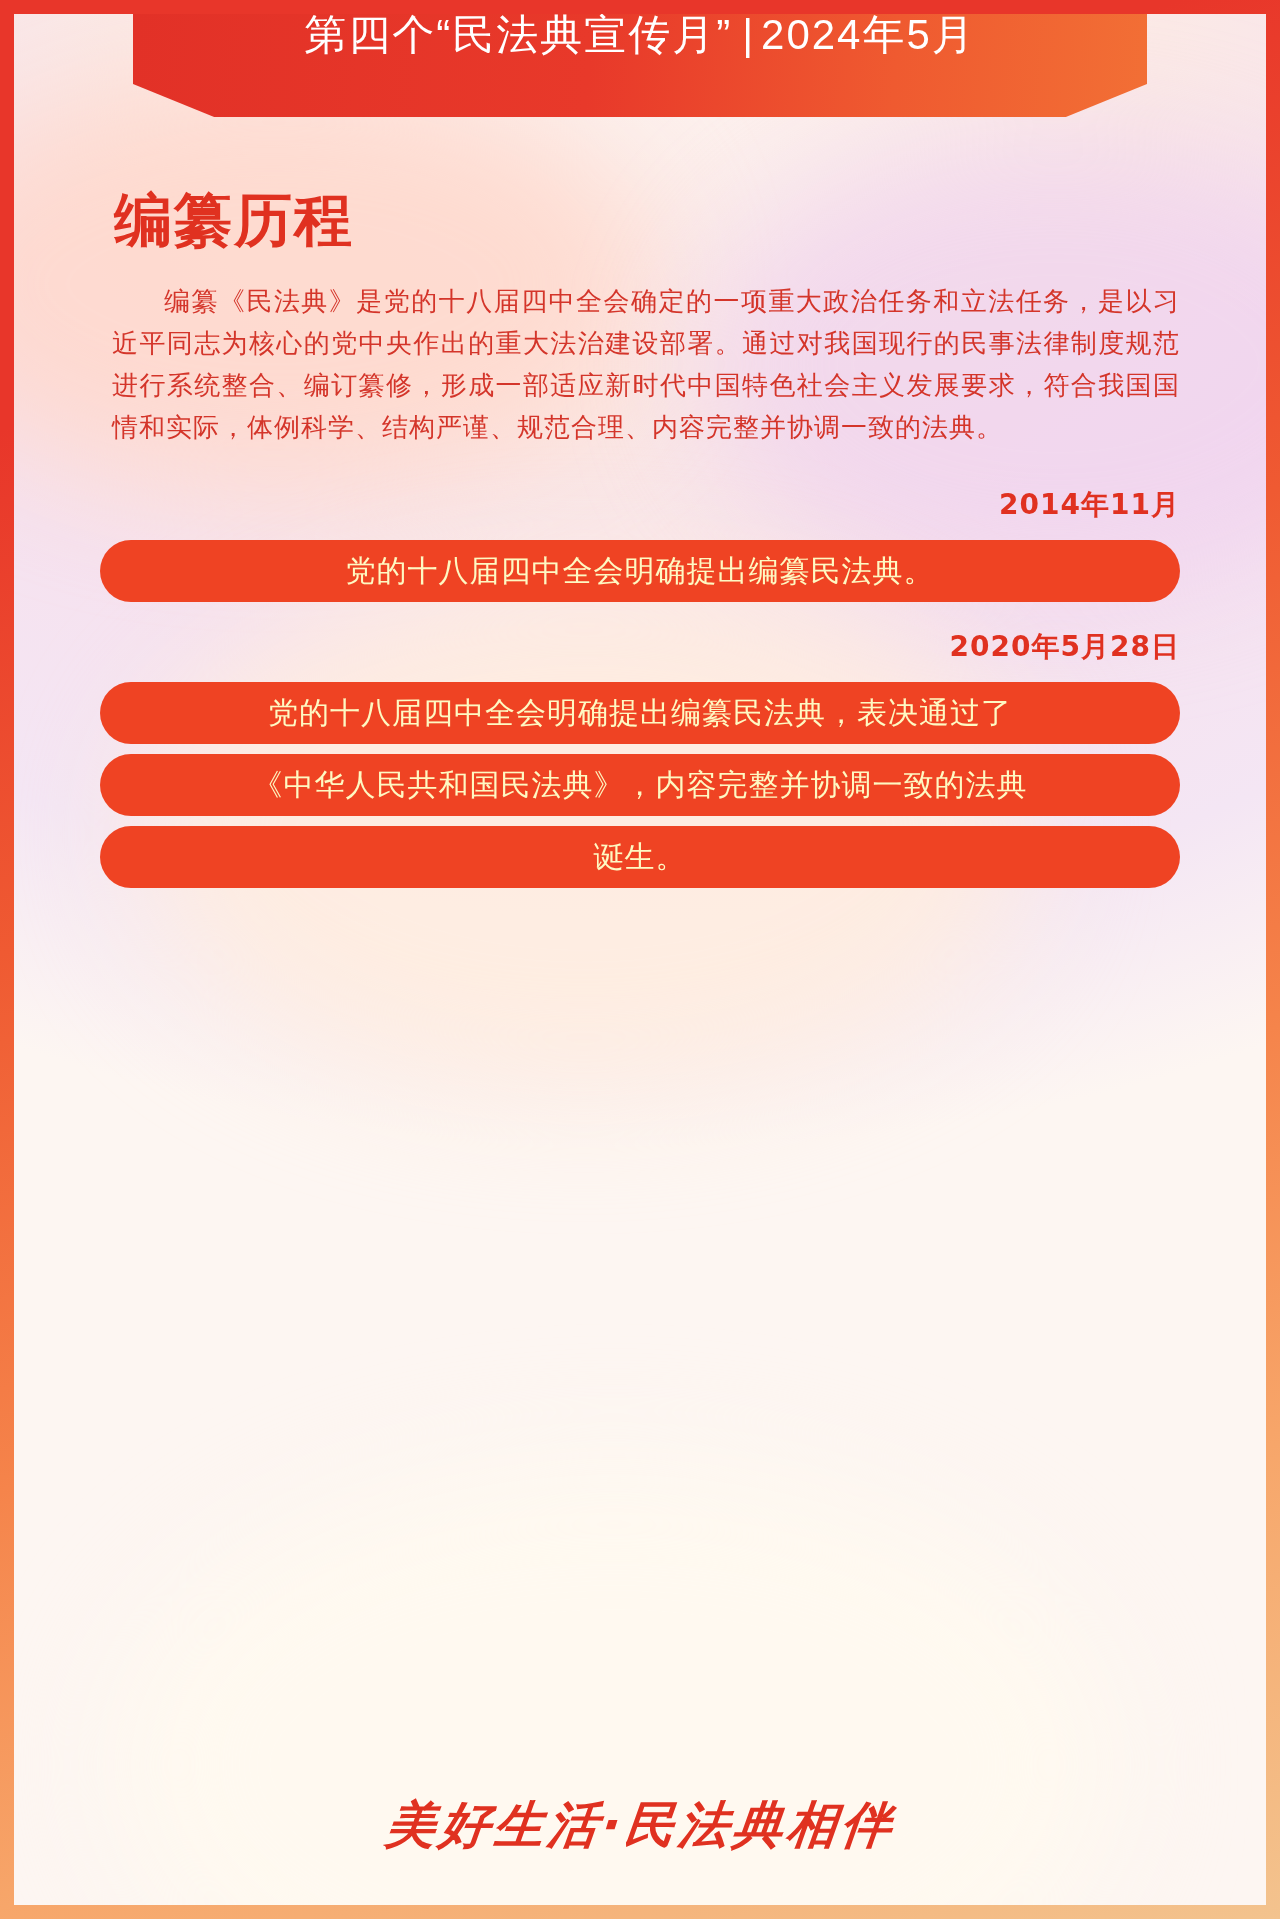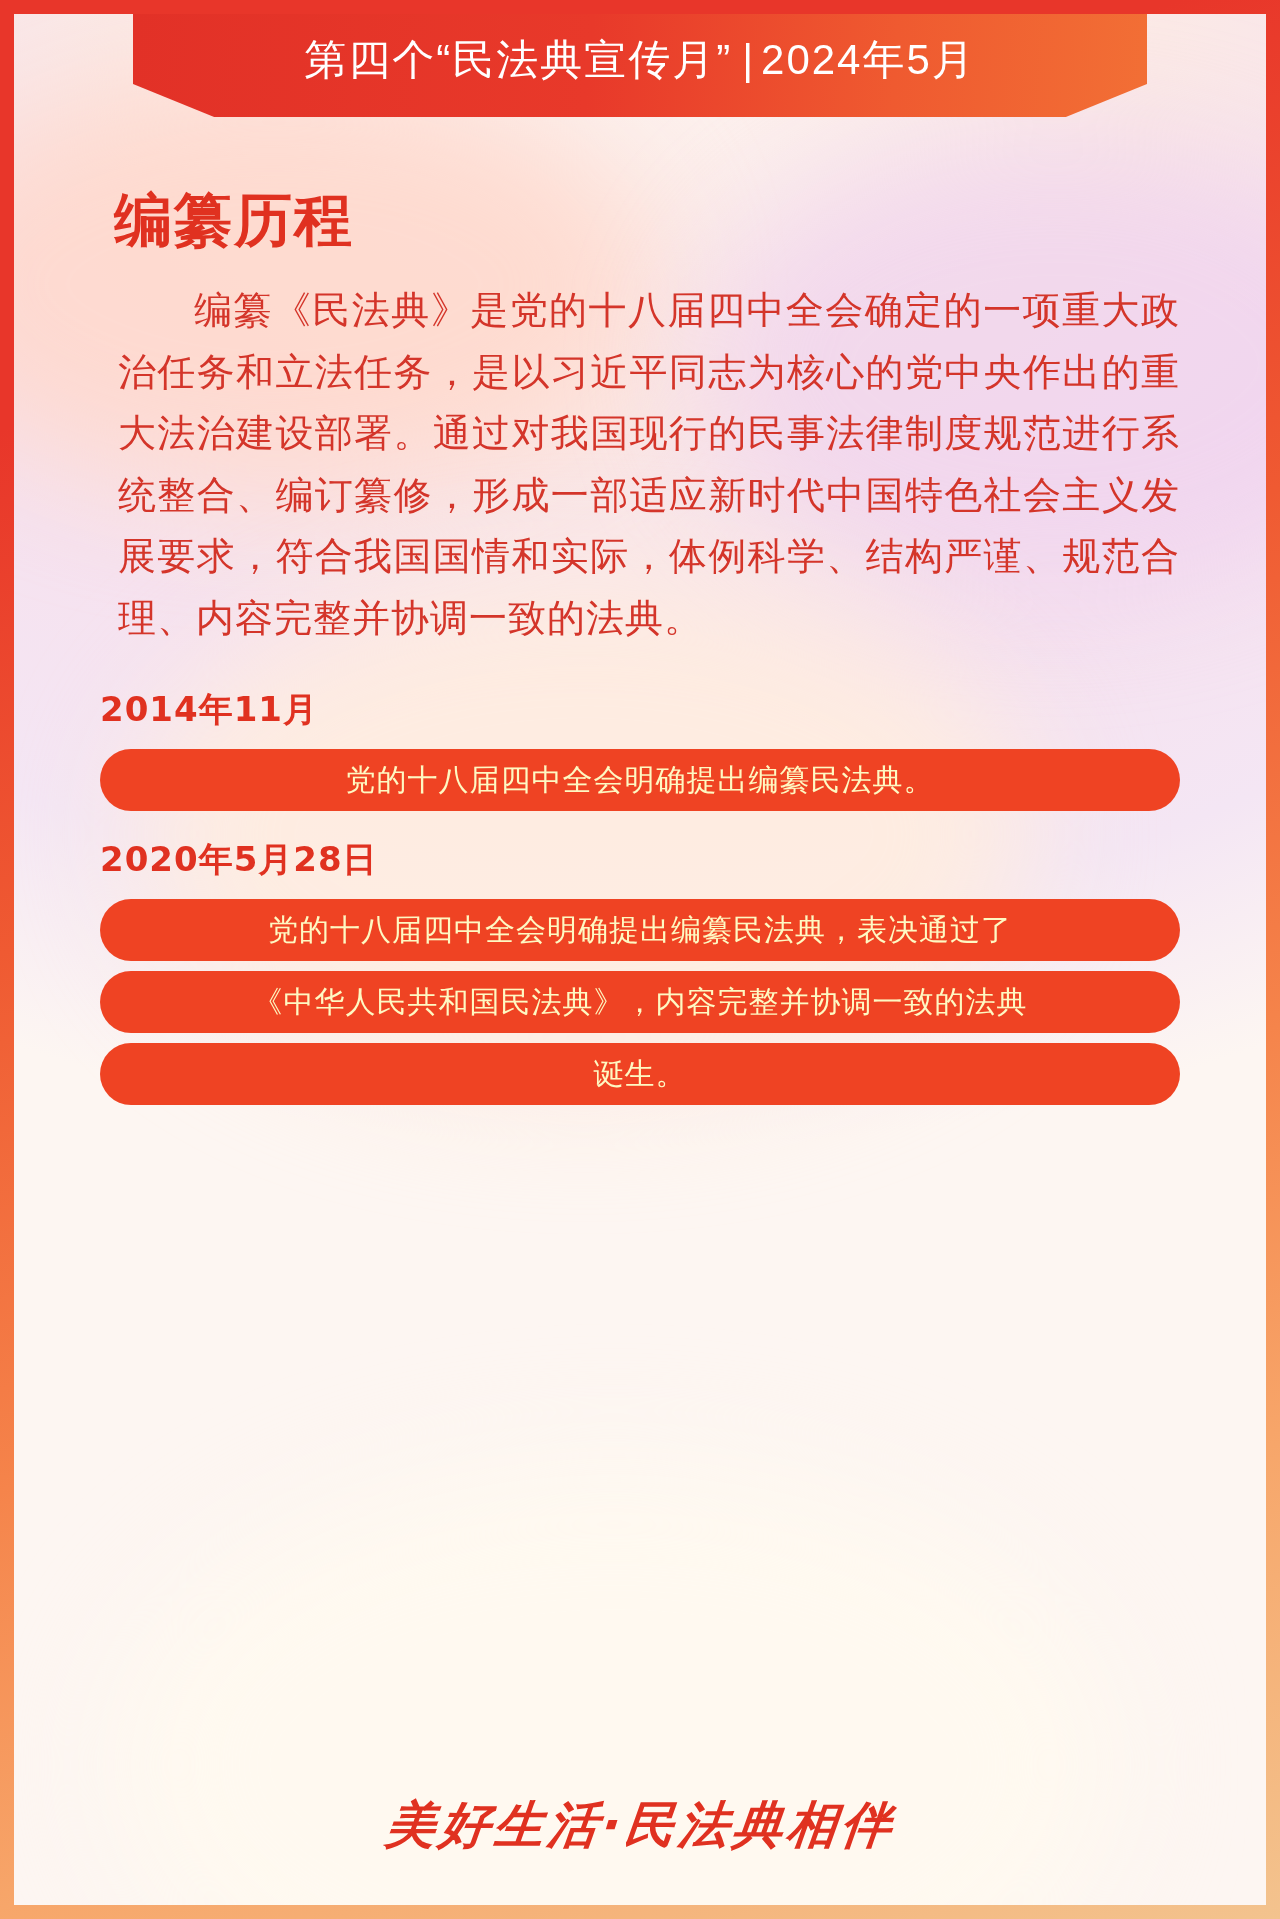--- a/index.html
+++ b/index.html
@@ -54,21 +54,21 @@
   .banner {
     position: absolute;
     left: 50%;
     top: 0;
     transform: translateX(-50%);
     width: 1014px;
     height: 103px;
     background: linear-gradient(95deg, #e23127 0%, #e8392a 45%, #ef5a30 75%, #f26f35 100%);
     clip-path: polygon(0 0, 100% 0, 100% 68%, 92% 100%, 8% 100%, 0 68%);
     display: flex;
-    align-items: center;
+    align-items: flex-start;
     justify-content: center;
   }
   .banner-text {
     color: #ffffff;
     font-size: 42px;
     letter-spacing: 2px;
     font-weight: 500;
     white-space: nowrap;
     line-height: 1;
     padding-bottom: 12px;
@@ -89,39 +89,39 @@
     color: #e03120;
     font-size: 58px;
     font-weight: bold;
     letter-spacing: 2px;
     margin: 4px 0 20px 14px;
     font-family: "DejaVu Sans", "Liberation Sans", sans-serif;
   }
 
   .intro {
     color: #d4352a;
-    font-size: 38px;
+    font-size: 26px;
     line-height: 1.62;
     text-align: justify;
     text-indent: 2em;
     letter-spacing: 1px;
-    margin: 0 0 38px 18px;
+    margin: 0 0 38px 12px;
     font-family: Liberation Sans, sans-serif;
   }
 
   .timeline {
     position: relative;
   }
   .event {
     margin-bottom: 26px;
   }
   .event-date {
-    text-align: left;
+    text-align: right;
     color: #e03120;
-    font-size: 34px;
+    font-size: 28px;
     font-weight: bold;
     letter-spacing: 1px;
     margin: 0 0 16px 0;
     font-family: "DejaVu Sans", "Liberation Sans", sans-serif;
   }
   .pill {
     background: #ef4323;
     color: #fef9c3;
     border-radius: 34px;
     height: 62px;

